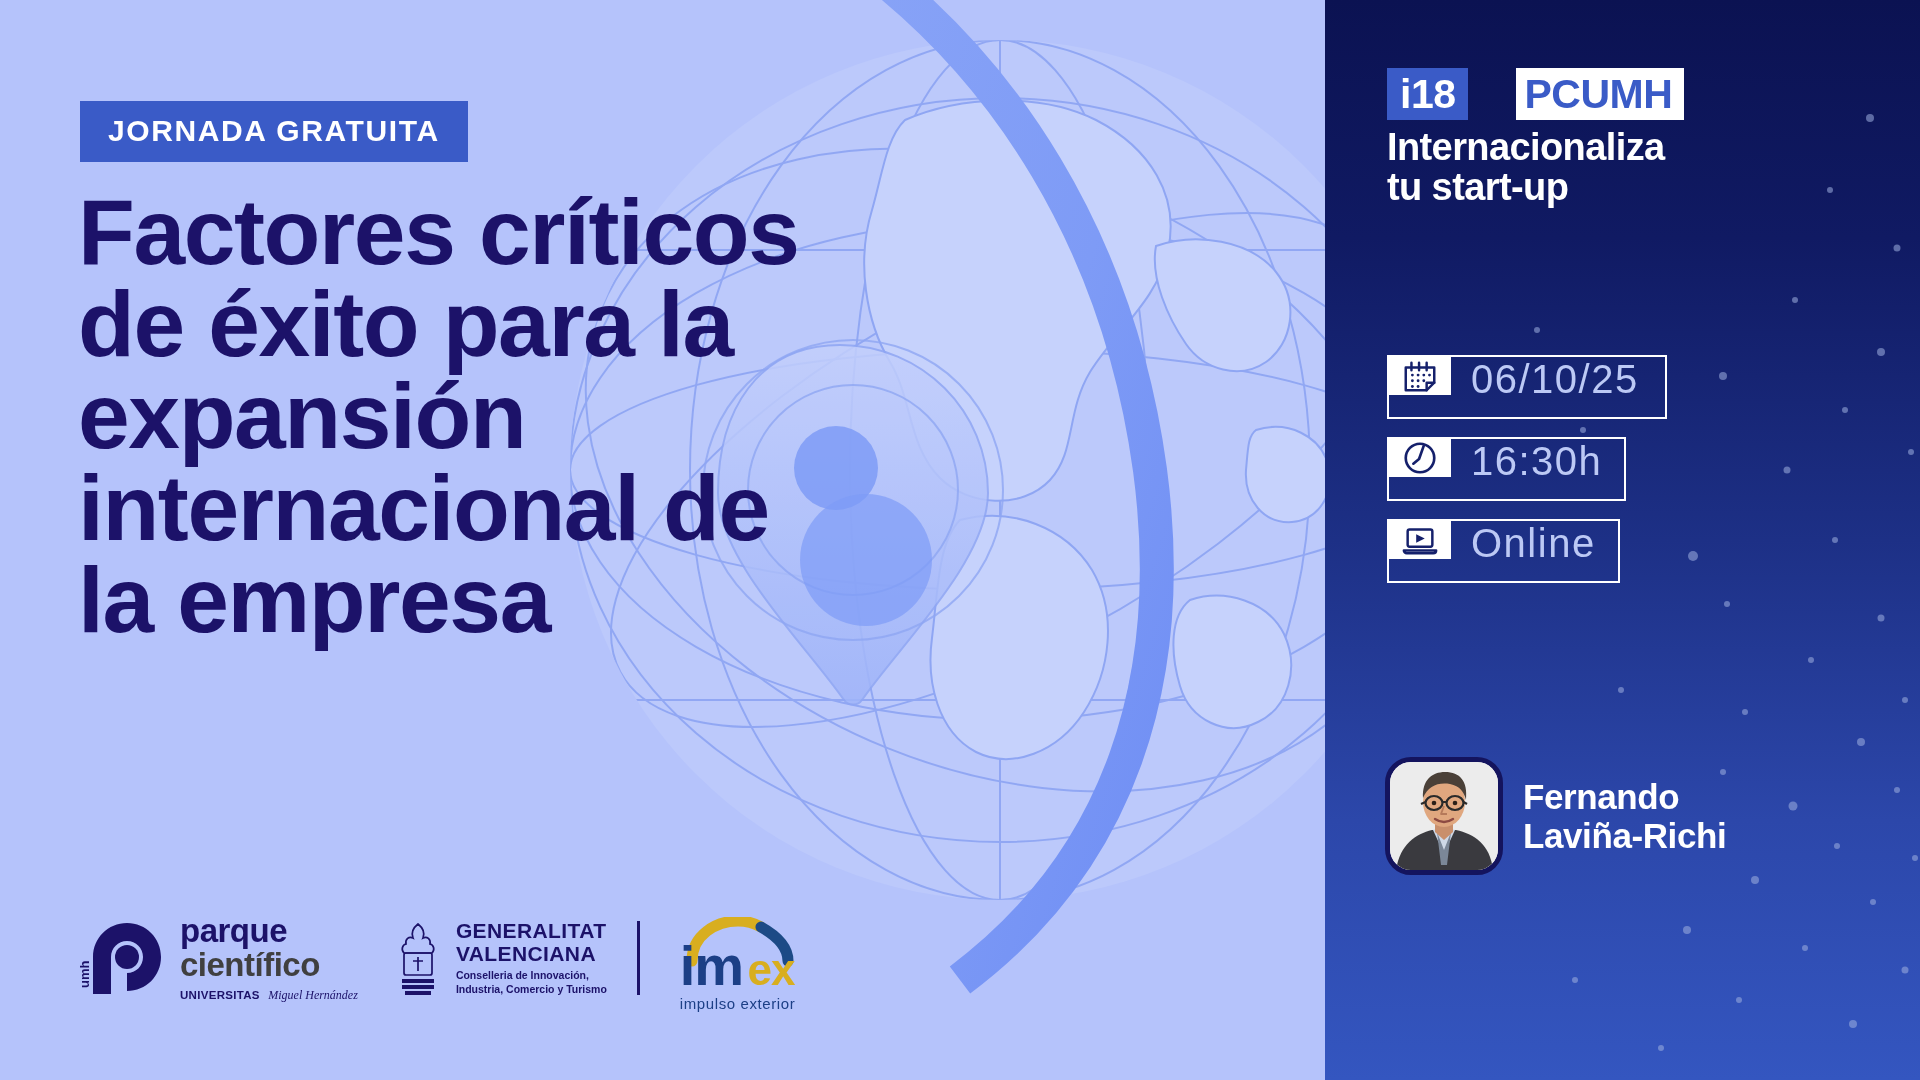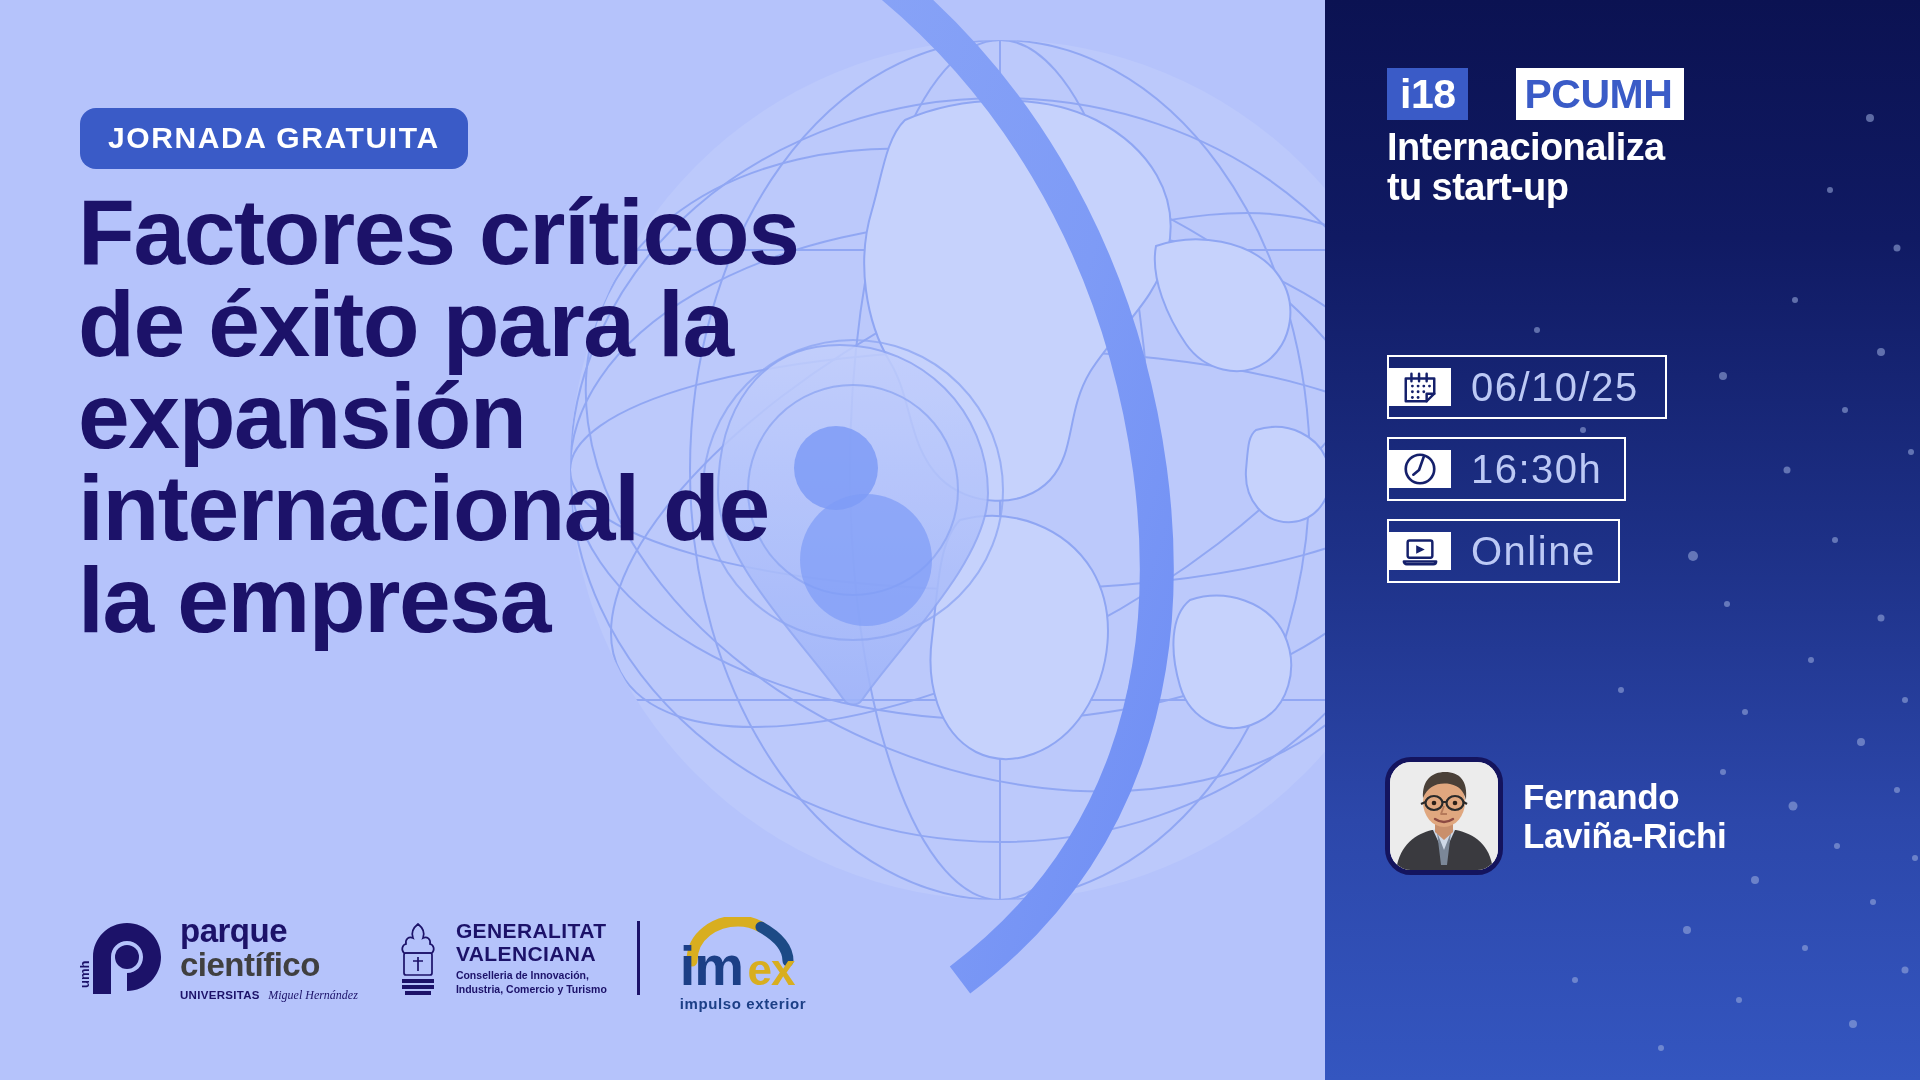--- a/index.html
+++ b/index.html
@@ -21,26 +21,25 @@
   
   #right-panel{
     position:absolute; left:1325px; top:0; width:595px; height:1080px;
     background:linear-gradient(180deg,#0b1252 0%,#101a63 22%,#1d3086 50%,#2c47aa 76%,#3456c0 100%);
     overflow:hidden;
   }
   #dot-field{ position:absolute; inset:0; width:595px; height:1080px; }
 
   
   #jornada-badge{
-    position:absolute; left:80px; top:108px;
+    position:absolute; left:80px; top:101px;
     background:#3a5bc7; color:#ffffff;
     padding:15px 28px 16px 28px;
     font-size:30px; font-weight:bold; letter-spacing:1.6px;
     line-height:1;
-    border-radius:16px;
   }
 
   
   #headline{
     position:absolute; left:78px; top:186px; width:1000px;
     color:#1c1269;
     font-size:93px; font-weight:bold; line-height:0.99;
     letter-spacing:-1.4px;
   }
   #headline .hl-line{ display:block; white-space:nowrap; }
@@ -76,21 +75,21 @@
   }
   #logo-tagline{
     margin-top:7px; color:#ffffff;
     font-size:38px; font-weight:bold; line-height:1.06; letter-spacing:-.6px;
   }
   #logo-tagline span{ display:block; }
 
   
   #info-badges{ position:absolute; left:62px; top:355px; }
   .info-badge{
-    display:flex; align-items:center;
+    display:flex; align-items:flex-start;
     border:2px solid #ffffff; margin-bottom:18px;
     height:64px; width:max-content;
   }
   .info-icon{
     background:#ffffff; width:62px;
     display:flex; align-items:center; justify-content:center; flex:none;
   }
   .info-text{
     display:flex; align-items:center;
     color:#bcc9f5; font-size:40px; letter-spacing:1.5px;
@@ -241,21 +240,21 @@
       <div class="sponsor" id="logo-imex">
         <svg width="140" height="82" viewBox="0 0 140 82">
           <path d="M16 44 C16 18 40 4 62 4 C70 4 78 6 85 10" fill="none" stroke="#d8ae1f" stroke-width="11" stroke-linecap="round"></path>
           <path d="M85 10 C103 20 112 31 112 44" fill="none" stroke="#1c4a86" stroke-width="11" stroke-linecap="round"></path>
         </svg>
         <div style="margin-left:-136px;position:relative;top:16px;line-height:1;">
           <div style="white-space:nowrap;">
             <span style="color:#1c3f86;font-size:56px;font-weight:bold;letter-spacing:-1px;">im</span>
             <span style="color:#d8ae1f;font-size:44px;font-weight:bold;letter-spacing:-1px;">ex</span>
           </div>
-          <div style="color:#1c3f86;font-size:15px;letter-spacing:.6px;margin-top:2px;font-weight:bold;">impulso exterior</div>
+          <div style="color:#1c3f86;font-size:15px;letter-spacing:.6px;margin-top:2px;">impulso exterior</div>
         </div>
       </div>
 
     </div>
   </div>
 
   <div id="right-panel">
 
     <svg id="dot-field" viewBox="0 0 595 1080" aria-hidden="true">
       <g fill="#9fb0e0" opacity="0.55">

